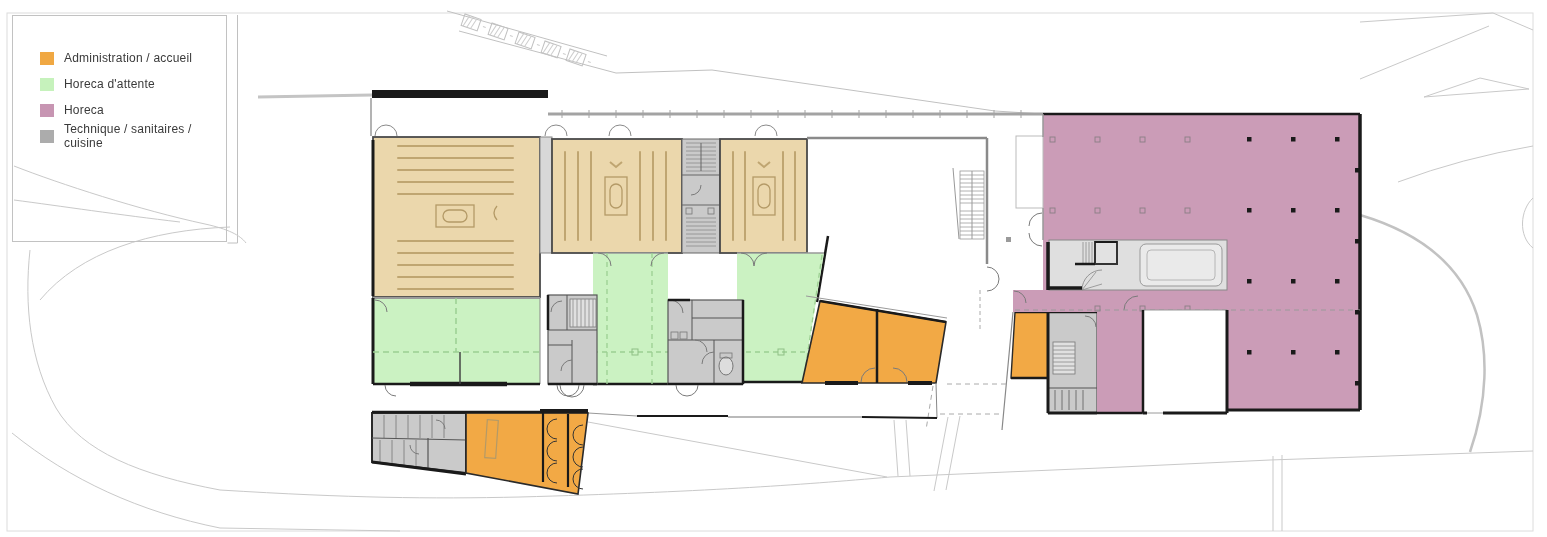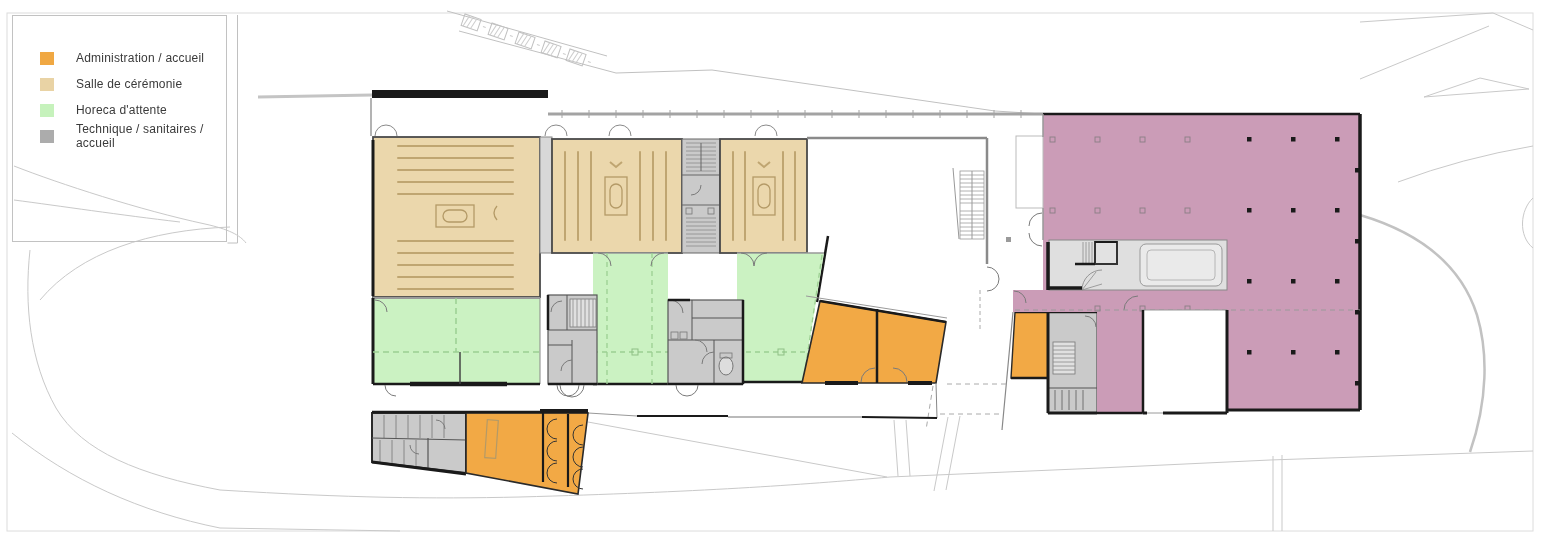--- a/index.html
+++ b/index.html
@@ -3,21 +3,21 @@
 <meta charset="utf-8">
 <style>
   html,body{margin:0;padding:0;background:#ffffff;}
   .stage{position:relative;width:1547px;height:537px;background:#fff;overflow:hidden;
          font-family:"Liberation Sans",sans-serif;}
   .stage svg{position:absolute;left:0;top:0;width:1547px;height:537px;}
   .legend{position:absolute;left:12px;top:15px;width:215px;height:227px;
           border:1px solid #C2C2C2;box-sizing:border-box;padding-top:29px;}
   .legend-item{display:flex;align-items:center;height:26px;padding-left:27px;}
   .swatch{width:14px;height:13px;flex:0 0 auto;}
-  .legend-label{margin-left:22px;font-size:12px;color:#3A3A3A;letter-spacing:.2px;}
+  .legend-label{margin-left:10px;font-size:12px;color:#3A3A3A;letter-spacing:.2px;}
 </style>
 </head>
 <body>
 
 <div class="stage">
 
 <svg viewBox="0 0 1547 537" xmlns="http://www.w3.org/2000/svg">
 
   <g fill="none" stroke="#DCDCDC" stroke-width="1">
     <rect x="7" y="13" width="1526" height="518"></rect>
@@ -506,26 +506,26 @@
     <path d="M584,385 a12,12 0 0 1 -12,12"></path>
   </g>
 </svg>
 
   <div class="legend">
     <div class="legend-item">
       <span class="swatch" style="background: rgb(240, 168, 67);"></span>
       <span class="legend-label">Administration / accueil</span>
     </div>
     <div class="legend-item">
-      <span class="swatch" style="background: rgb(233, 211, 165);"></span>
-      <span class="legend-label">Salle de cérémonie</span>
-    </div>
-    <div class="legend-item">
       <span class="swatch" style="background: rgb(198, 242, 188);"></span>
       <span class="legend-label">Horeca d'attente</span>
     </div>
     <div class="legend-item">
+      <span class="swatch" style="background: rgb(199, 149, 178);"></span>
+      <span class="legend-label">Horeca</span>
+    </div>
+    <div class="legend-item">
       <span class="swatch" style="background: rgb(172, 172, 172);"></span>
-      <span class="legend-label">Technique / sanitaires / accueil</span>
+      <span class="legend-label">Technique / sanitaires / cuisine</span>
     </div>
   </div>
 
 </div>
 
 </body></html>

